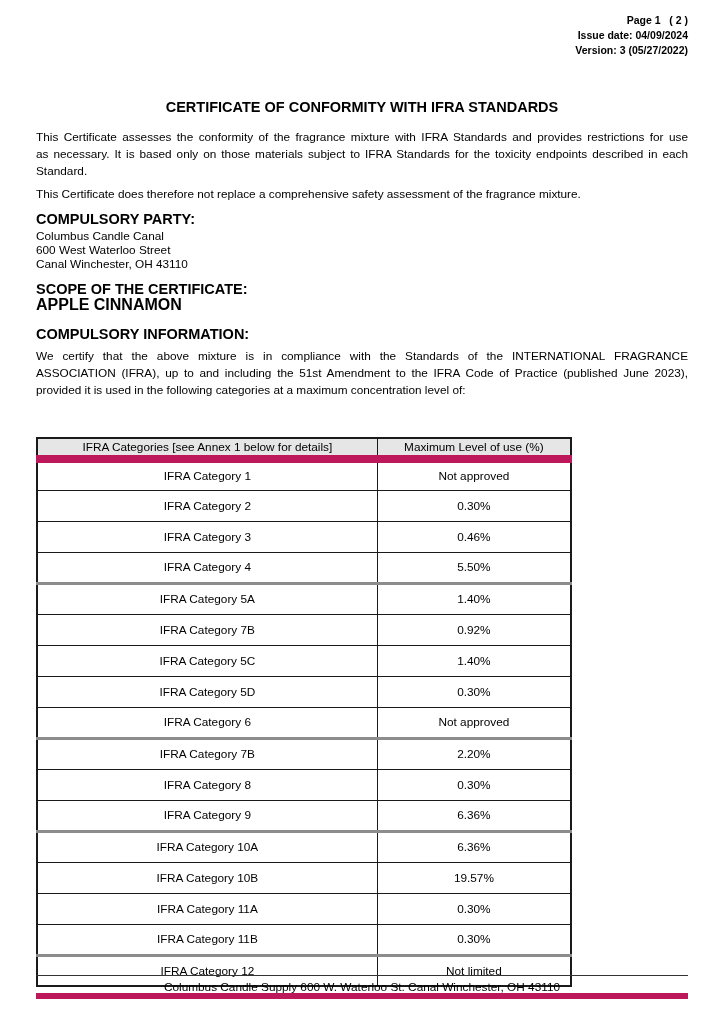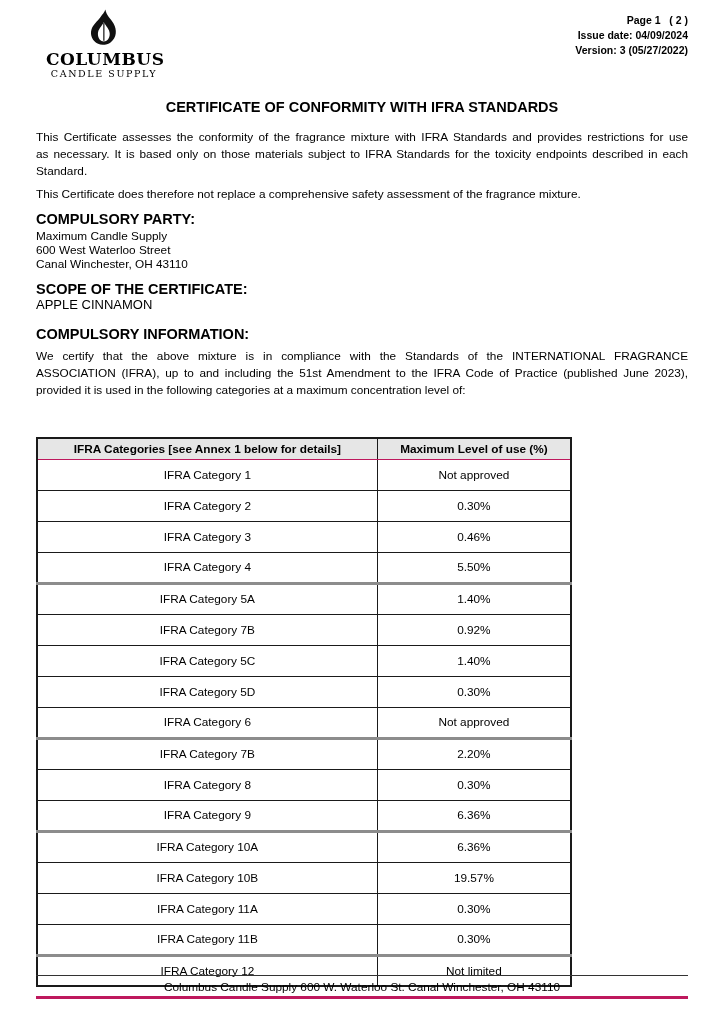--- a/index.html
+++ b/index.html
@@ -48,85 +48,76 @@
 
   .section-heading {
     position:absolute; left:36px;
     font-weight:bold; font-size:14.5px; line-height:16px;
   }
   #h-certifying { top:211px; }
   #h-scope      { top:281px; }
   #h-compulsory { top:326px; }
 
   .address { position:absolute; left:36px; top:229px; font-size:11.8px; line-height:14.2px; }
-  .scope-value { position:absolute; left:36px; top:298px; font-size:13px; line-height:14px; }
+  .scope-value { position:absolute; left:36px; top:298px; font-size:16px; line-height:14px;font-weight:bold; }
 
   
   .ifra-table {
     position:absolute; left:36px; top:437px; width:536px;
     border-collapse:collapse;
     border:2px solid #1a1a1a;
     font-size:11.8px;
   }
   .ifra-table th, .ifra-table td {
     border:1px solid #1a1a1a;
     text-align:center; vertical-align:middle;
     padding:0 4px;
   }
   .ifra-table th {
-    background:#e6e6e6; font-weight:bold; height:21px;
-    border-bottom:1px solid #be185d;
+    background:#e6e6e6; font-weight:normal; height:21px;
+    border-bottom:8px solid #be185d;
     margin-top:36px;
   }
   .ifra-table td { height:31px; }
   .col-cat { width:339px; }
   .col-lvl { width:193px; }
   tr.group-end td { border-bottom:3px solid #8c8c8c;margin-left:28px; }
 
   
   .doc-footer {
     position:absolute; left:36px; right:36px; top:975px;
-    border-top:1px solid #333333; border-bottom:3px solid #be185d;
+    border-top:1px solid #333333; border-bottom:6px solid #be185d;
     text-align:center; font-size:11.8px; line-height:22px; height:24px;
   }
 </style>
 </head>
 <body>
 
 <div class="page">
 
-  <div class="logo">
-    <svg class="logo-flame" viewBox="0 0 44 44" xmlns="http://www.w3.org/2000/svg">
-      <path fill="#111111" d="M23.5 0.5 C24.5 7 29.5 10.5 32.5 16 C36.5 23 36 31.5 29.5 36.5 C25.5 39.5 19.5 40.2 15.5 38.3 C9.5 35.5 6.2 29 8.3 22.3 C10 17 14.8 13.5 18 9 C20 6.2 22.6 3.6 23.5 0.5 Z"></path>
-      <path fill="#ffffff" d="M21.8 14.5 C19.5 19 15.3 22 15.3 27.3 C15.3 32.6 18.3 35.8 21.8 35.8 C25.3 35.8 28.3 32.6 28.3 27.3 C28.3 22 24.1 19 21.8 14.5 Z"></path>
-      <rect fill="#111111" x="21.2" y="15.5" width="1.3" height="19.5"></rect>
-    </svg>
-    <div class="logo-name">COLUMBUS</div>
-    <div class="logo-sub">CANDLE SUPPLY</div>
-  </div>
 
   <div class="doc-meta">
     <div class="meta-line">Page 1   ( 2 )</div>
     <div class="meta-line">Issue date: 04/09/2024</div>
     <div class="meta-line">Version: 3 (05/27/2022)</div>
   </div>
 
   <div class="doc-title">CERTIFICATE OF CONFORMITY WITH IFRA STANDARDS</div>
 
   <div class="para" id="para2">This Certificate does therefore not replace a comprehensive safety assessment of the fragrance mixture.</div>
 
   <div class="para" id="para1">
     <div class="jl">This Certificate assesses the conformity of the fragrance mixture with IFRA Standards and provides restrictions for use</div>
     <div class="jl">as necessary. It is based only on those materials subject to IFRA Standards for the toxicity endpoints described in each</div>
     <div>Standard.</div>
   </div>
 
   <div class="section-heading" id="h-certifying">COMPULSORY PARTY:</div>
   <div class="address">
-    <div>Maximum Candle Supply</div>
+    <div>Columbus Candle Canal</div>
     <div>600 West Waterloo Street</div>
     <div>Canal Winchester, OH 43110</div>
   </div>
 
   <div class="section-heading" id="h-scope">SCOPE OF THE CERTIFICATE:</div>
   <div class="scope-value">APPLE CINNAMON</div>
 
   <div class="section-heading" id="h-compulsory">COMPULSORY INFORMATION:</div>
   <div class="para" id="para3">
     <div class="jl">We certify that the above mixture is in compliance with the Standards of the INTERNATIONAL FRAGRANCE</div>

